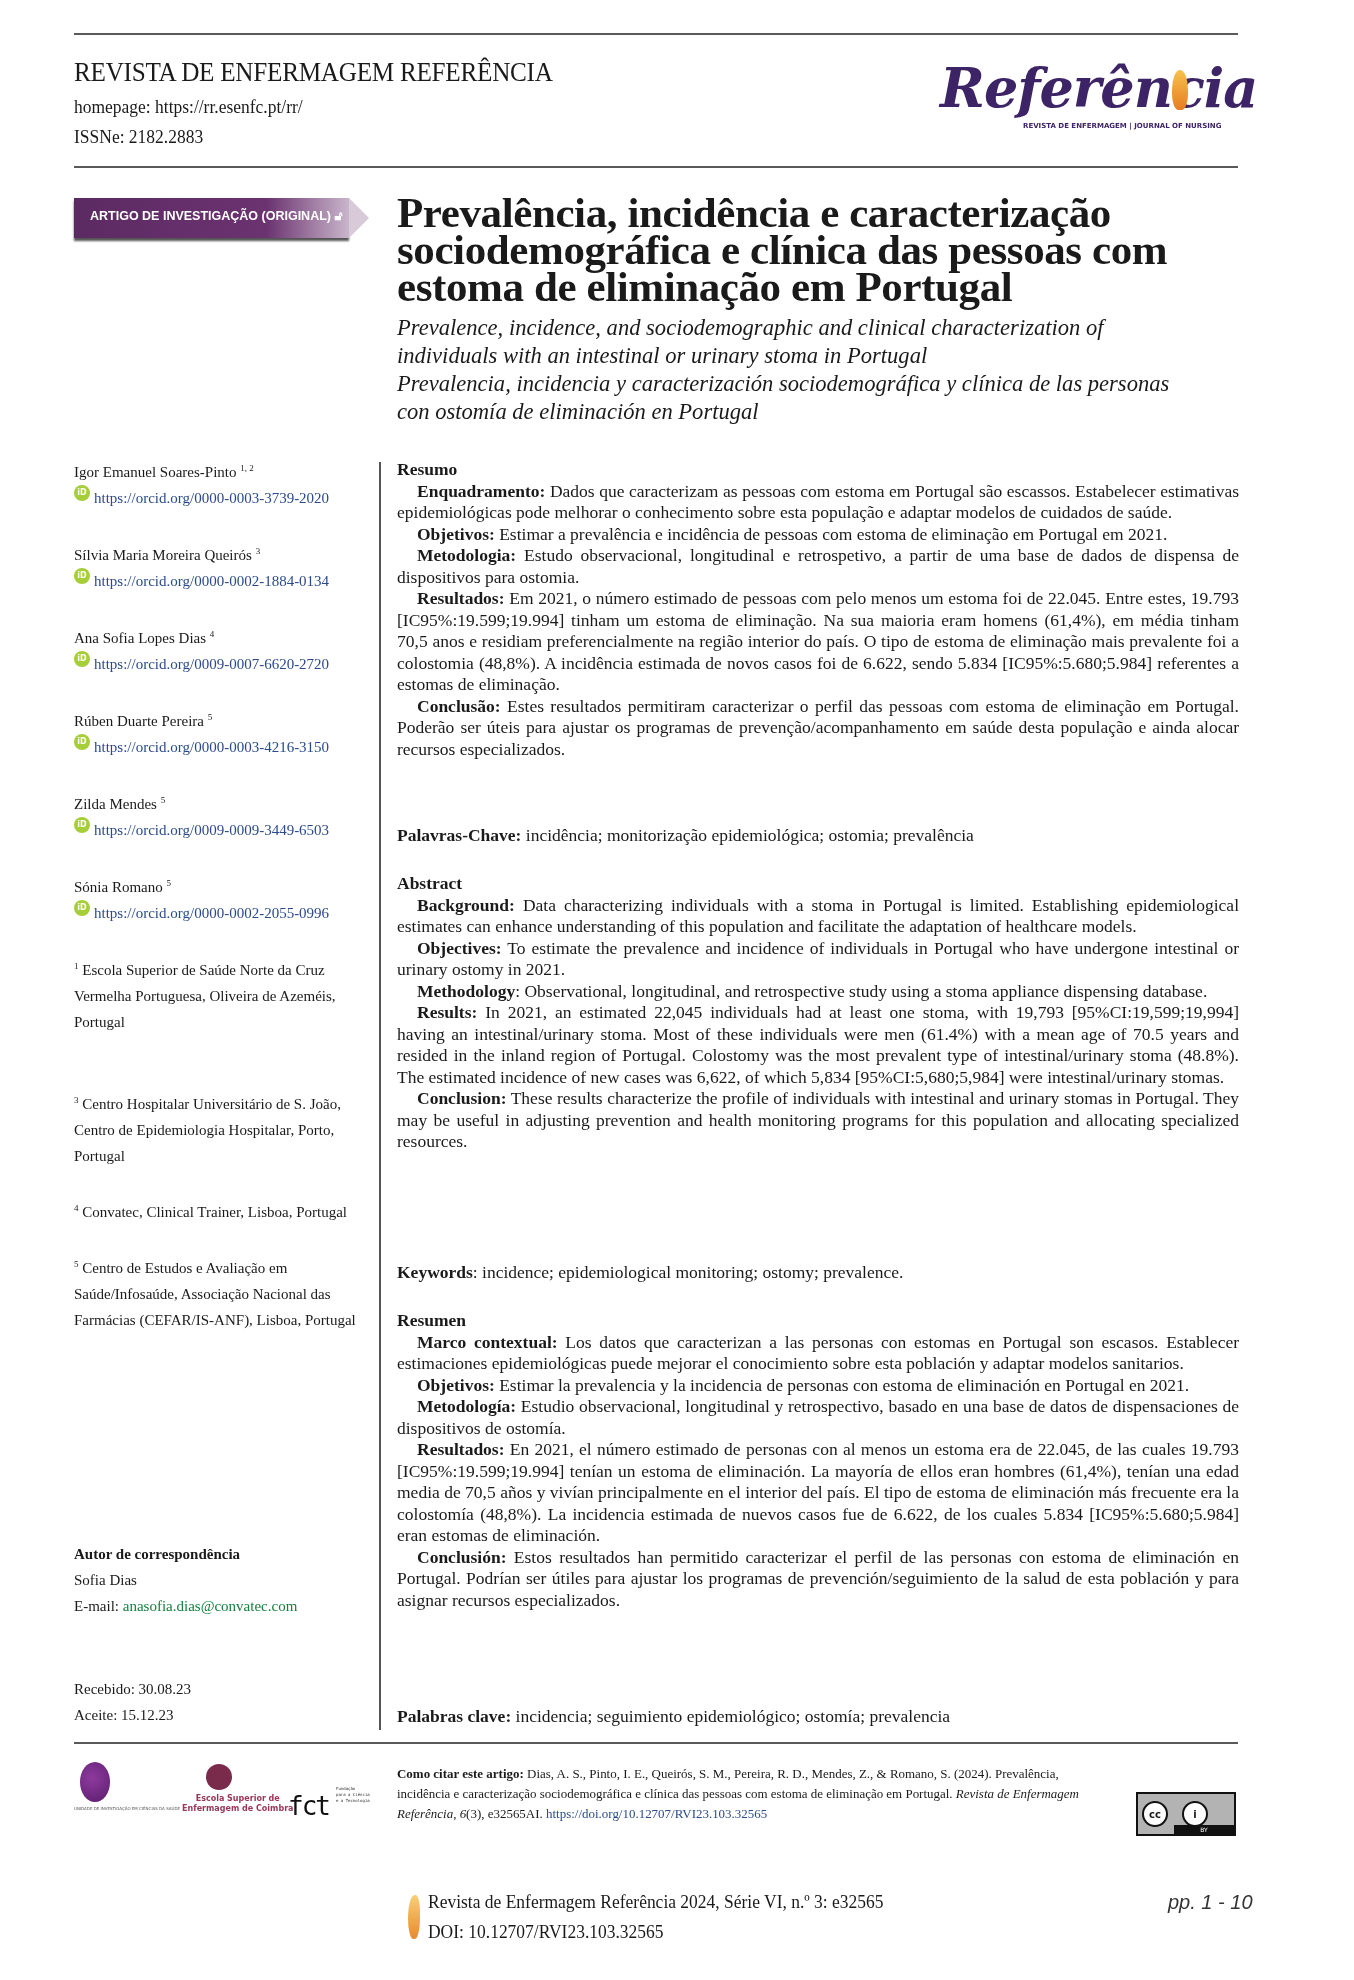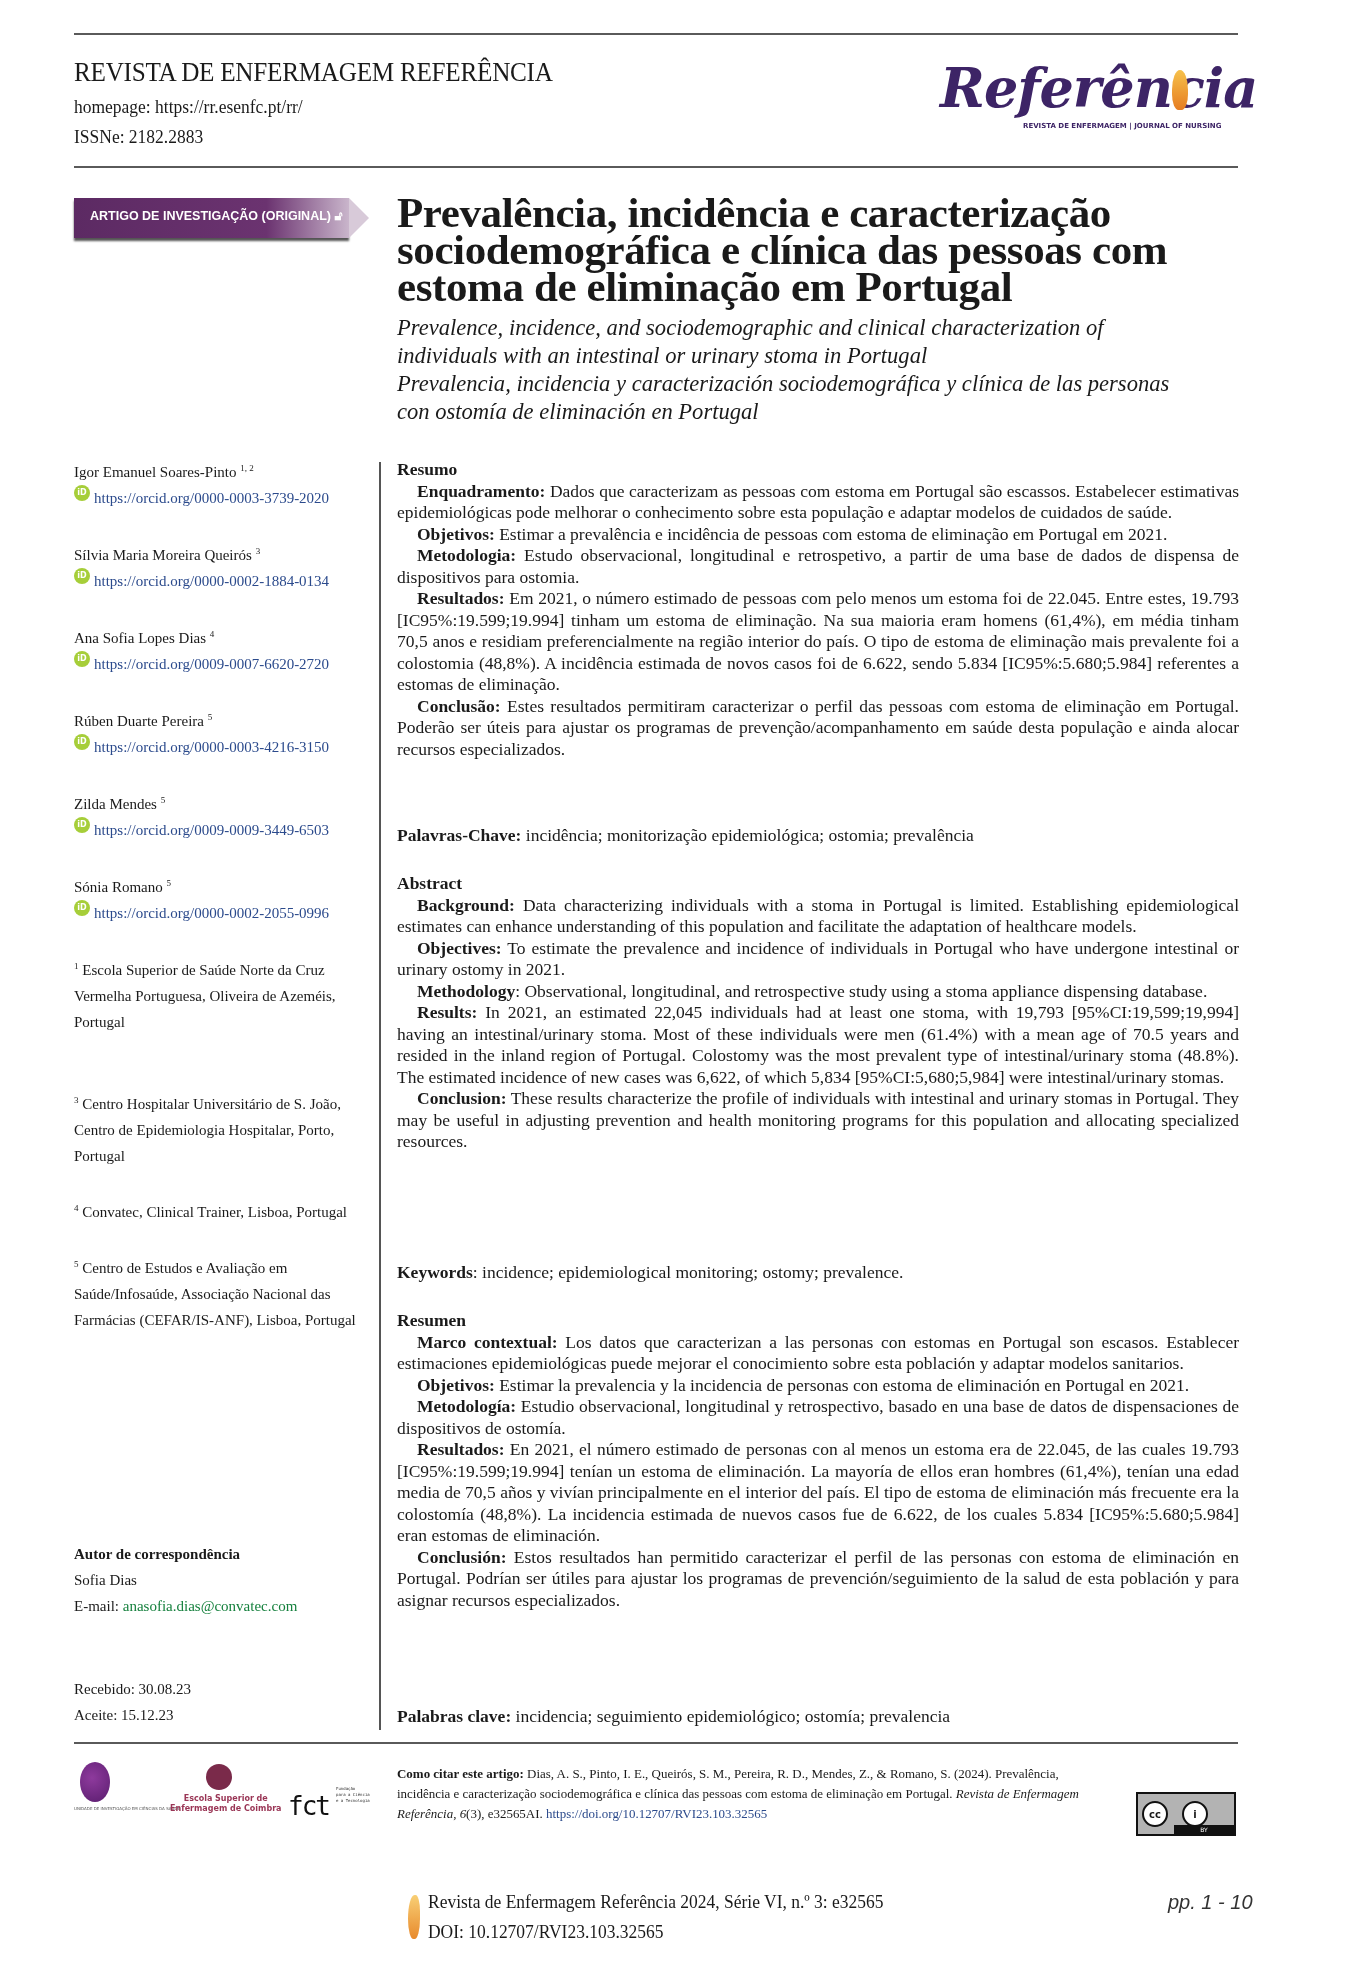--- a/index.html
+++ b/index.html
@@ -45,21 +45,21 @@
   .main { position: absolute; left: 397px; width: 842px; font-size: 17.5px; line-height: 21.5px; text-align: justify; }
   .main .heading { font-weight: bold; }
   .main b { font-weight: bold; margin-left: 20px; }
   .main p { margin: 0; }
   .kw { position: absolute; left: 397px; width: 842px; font-size: 17.5px; }
 
   .logos { position: absolute; left: 74px; top: 1762px; width: 300px; height: 60px; }
   .logo-uici { position: absolute; left: 6px; top: 0; width: 30px; height: 40px; border-radius: 50%; background: radial-gradient(circle at 40% 40%, #8e3a9d, #5a1d6e); }
   .logo-uici-text { position: absolute; left: 0; top: 44px; font-family: "DejaVu Sans", sans-serif; font-size: 4px; color: #555; white-space: nowrap; }
   .logo-esenfc-circle { position: absolute; left: 132px; top: 2px; width: 26px; height: 26px; border-radius: 50%; background: #7a2a4a; }
-  .logo-esenfc-text { position: absolute; left: 96px; top: 32px; font-family: "DejaVu Sans", sans-serif; font-size: 8px; font-weight: bold; color: #9a3656; text-align: center; line-height: 10px; white-space: nowrap; }
+  .logo-esenfc-text { position: absolute; left: 108px; top: 32px; font-family: "DejaVu Sans", sans-serif; font-size: 8px; font-weight: bold; color: #9a3656; text-align: center; line-height: 10px; white-space: nowrap; }
   .logo-fct { position: absolute; left: 214px; top: 29px; font-family: "DejaVu Sans Mono", monospace; font-size: 26px; color: #111; letter-spacing: -2px; }
   .logo-fct-sub { position: absolute; left: 262px; top: 24px; font-family: "DejaVu Sans Mono", monospace; font-size: 4px; line-height: 6px; color: #333; white-space: pre; }
 
   .cite { position: absolute; left: 397px; top: 1764px; width: 720px; font-size: 13.5px; line-height: 20px; transform: scaleX(0.96); transform-origin: left; }
   .cite b { font-weight: bold; }
   .cite .doi-link { color: #2b4a8c; }
   .cc-badge { position: absolute; left: 1136px; top: 1792px; width: 100px; height: 44px; border: 2px solid #111; background: #b3b3b3; display: flex; align-items: center; }
   .cc-icon, .by-icon { width: 26px; height: 26px; border-radius: 50%; background: #fff; border: 2px solid #111; font-family: "DejaVu Sans", sans-serif; font-weight: bold; font-size: 10px; display: flex; align-items: center; justify-content: center; }
   .cc-icon { margin-left: 4px; }
   .by-icon { margin-left: 14px; }

